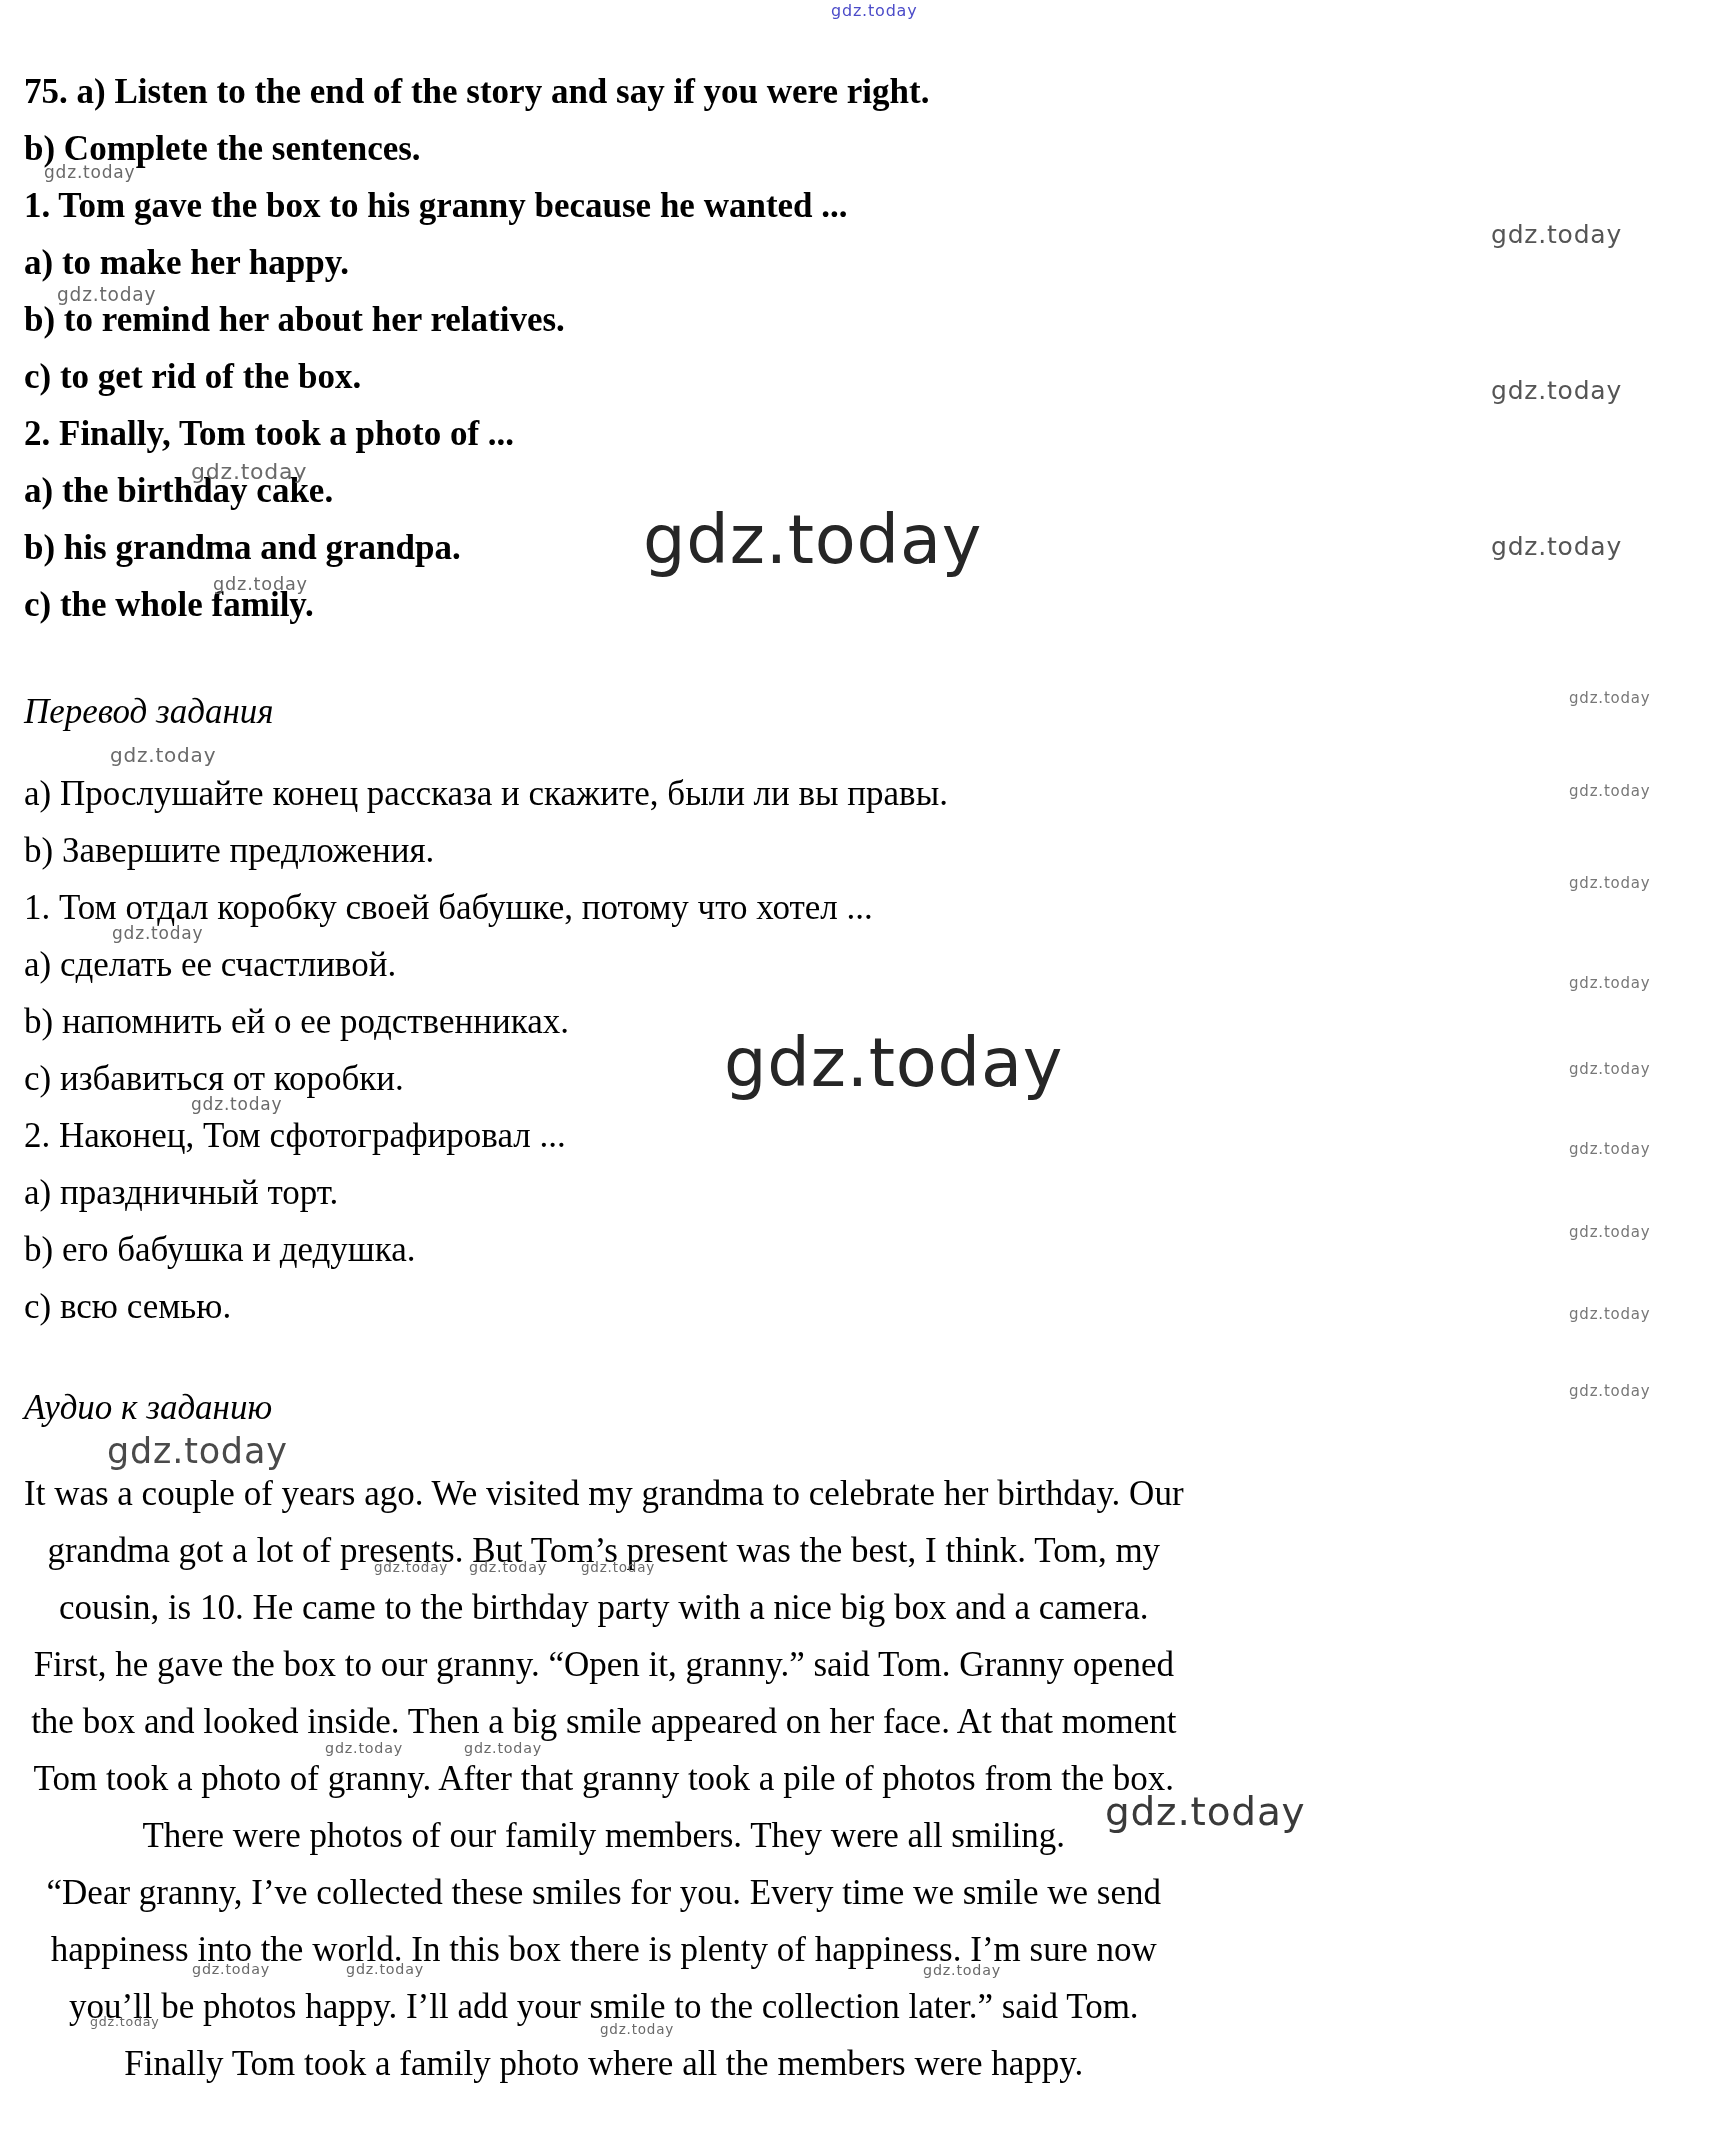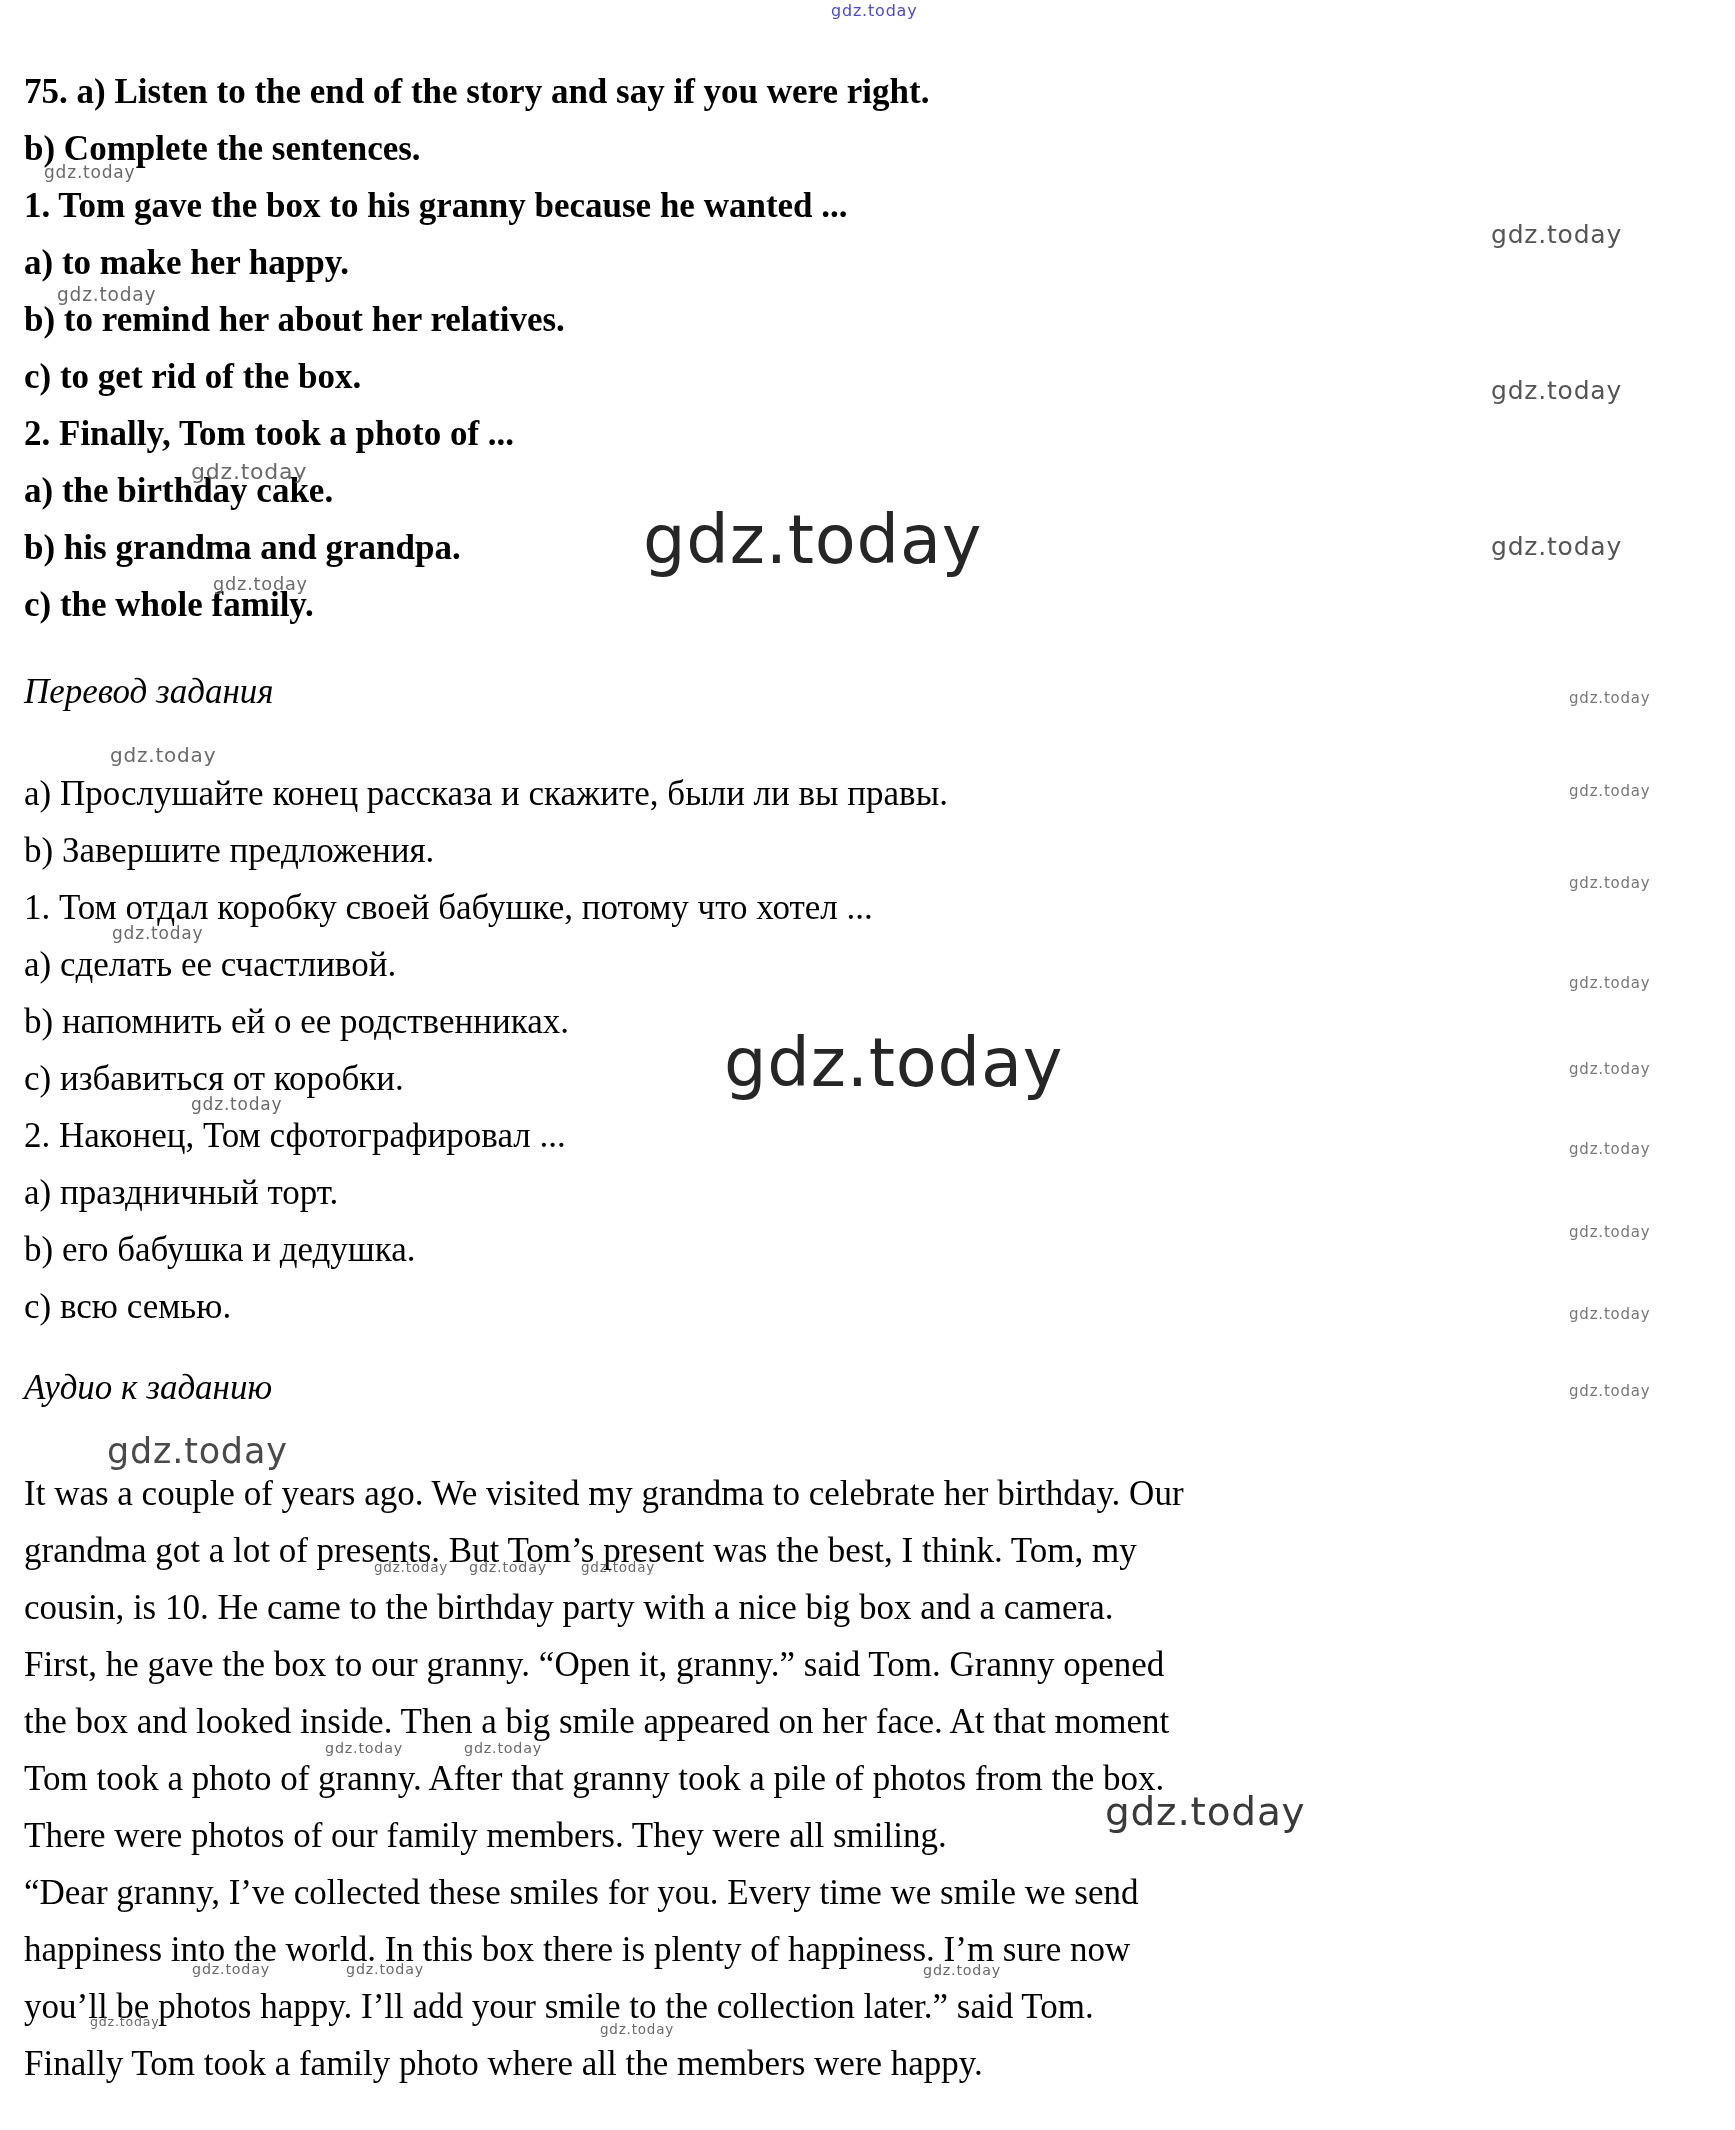--- a/index.html
+++ b/index.html
@@ -15,34 +15,36 @@
   .task-block {
     top:63px;
     font-size:35px; font-weight:700;
     line-height:57px;
     white-space:nowrap;
   }
   .heading-italic {
     font-style:italic;
     font-size:35px;
     white-space:nowrap;
+    margin-top:20px;
   }
   .translation-heading { top:672px; }
   .translation-block {
     top:765px;
     font-size:35px;
     line-height:57px;
     white-space:nowrap;
   }
   .audio-heading { top:1368px; }
   .story-block {
     top:1465px;
     font-size:35px;
     line-height:57px;
     white-space:nowrap;
+    text-align:center;
   }
   .wm {
     position:absolute;
     font-family:"DejaVu Sans", sans-serif;
     font-weight:400;
     letter-spacing:0.8px;
     white-space:nowrap;
     line-height:1.1;
   }
 </style>

